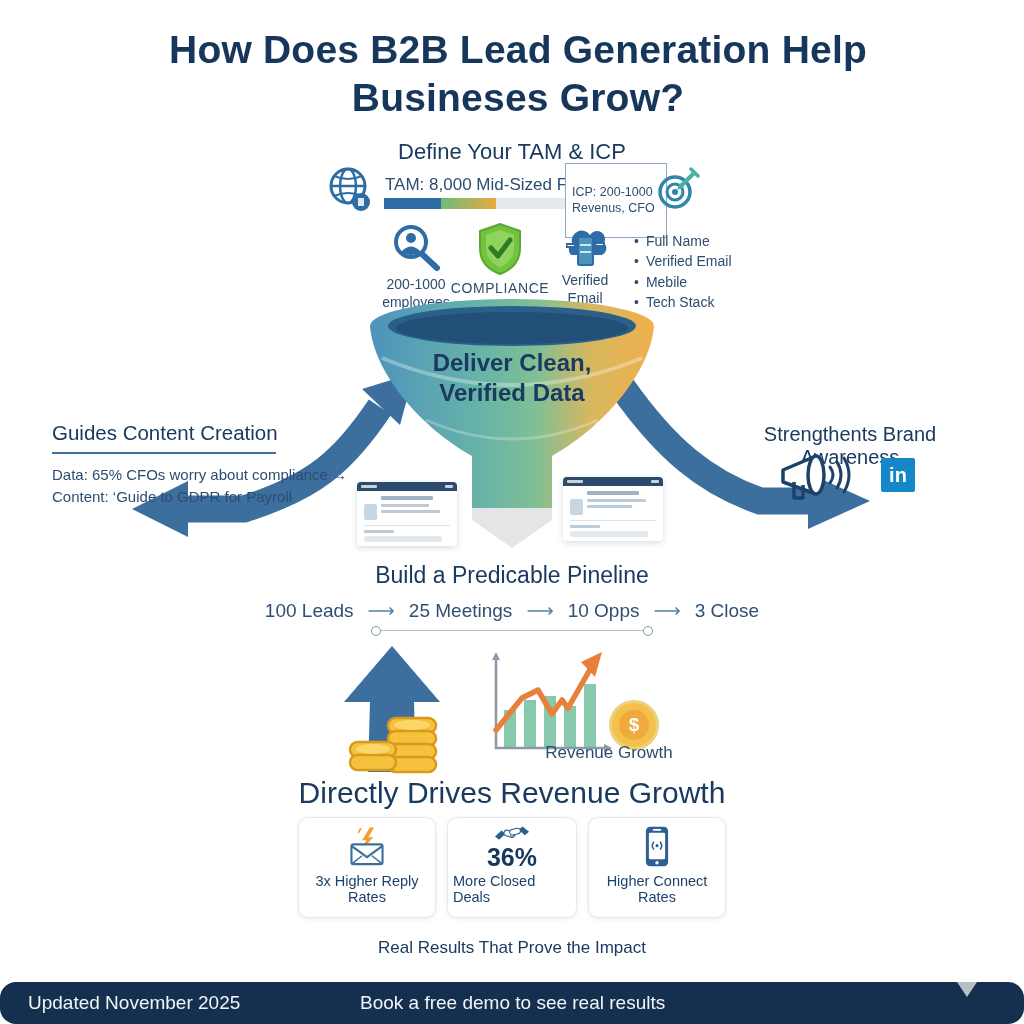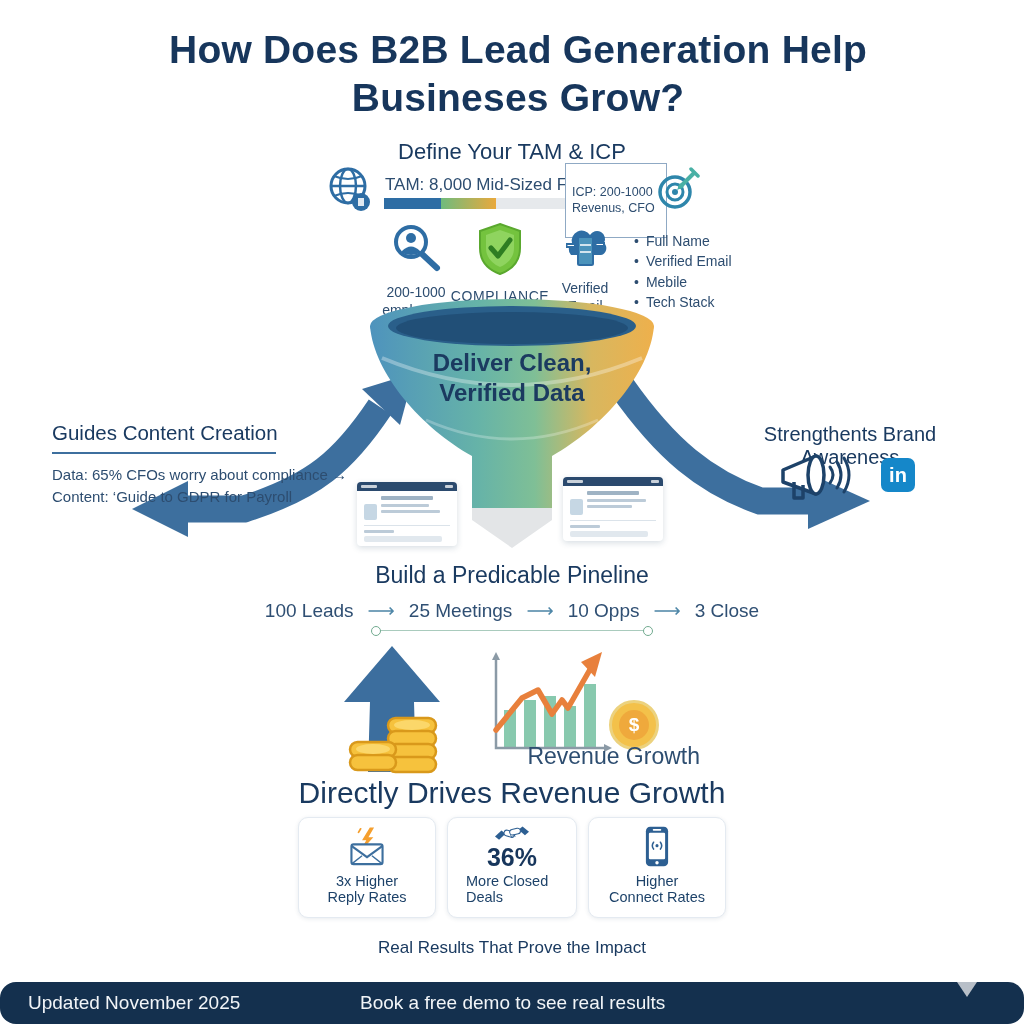--- a/index.html
+++ b/index.html
@@ -19,34 +19,34 @@
   .tam-head{top:139px;left:0;width:100%;font-size:22px;}
   .tam-label{top:175px;left:385px;font-size:17px;color:#2d4d70;}
   .tam-bar{top:198px;left:384px;width:258px;height:11px;background:#e6e9ec;display:flex;}
   .tam-bar .seg1{width:57px;background:#2e6da4;}
   .tam-bar .seg2{width:55px;background:linear-gradient(90deg,#6fbb7d,#e9a93d);}
   .icp-box{
     top:163px;left:565px;width:88px;padding:20px 6px;background:#fff;
     border:1.5px solid #8fa9c4;font-size:12.5px;line-height:1.3;color:#2d4d70;
   }
   
-  .crit{top:222px;width:84px;display:flex;flex-direction:column;align-items:center;gap:12px;}
+  .crit{top:222px;width:84px;display:flex;flex-direction:column;align-items:center;gap:4px;}
   .crit .lbl{font-size:14px;line-height:1.25;color:#2d4d70;text-align:center;}
   .bullets{top:231px;left:634px;margin:0;padding:0;list-style:none;font-size:14px;line-height:1.45;color:#2d4d70;}
   .bullets li{display:flex;gap:7px;}
   
   .funnel-label{top:348px;left:362px;width:300px;text-align:center;font-size:24px;font-weight:800;color:#1b3a60;line-height:1.25;}
   
   .co-head{font-size:20.5px;}
   .lc-head{top:421px;left:52px;}
   .lc-rule{top:452px;left:52px;width:224px;height:2px;background:#3d6f9e;}
   .lc-body{top:464px;left:52px;font-size:15px;line-height:1.45;color:#2d4d70;}
   .rc-head{top:423px;left:714px;width:272px;font-size:20px;}
   .li-badge{
-    top:458px;left:881px;width:34px;height:34px;border-radius:7px;background:#1587c9;
+    top:458px;left:881px;width:34px;height:34px;border-radius:2px;background:#1587c9;
     color:#fff;font-weight:800;font-size:20px;display:flex;align-items:center;justify-content:center;
   }
   
   .bcard{width:100px;height:64px;background:#fff;border-radius:4px;box-shadow:0 2px 6px rgba(40,70,100,.18);overflow:hidden;}
   .bcard .bar{height:9px;background:#2b4a6e;display:flex;align-items:center;justify-content:space-between;padding:0 4px;}
   .bcard .bar i{display:block;height:3px;border-radius:1px;background:rgba(255,255,255,.75);}
   .bcard .t{width:52px;height:4px;background:#9fb3c4;border-radius:1px;margin:5px auto 4px;}
   .bcard .row{display:flex;gap:4px;padding:0 7px;}
   .bcard .av{width:13px;height:16px;background:#c6d7e4;border-radius:2px;}
   .bcard .ln{height:3px;border-radius:1px;background:#bccbd8;margin-bottom:3px;}
@@ -54,28 +54,28 @@
   .bcard .lg{height:6px;border-radius:2px;background:#e1e8ee;margin:3px 7px 0;}
   
   .pipe-head{top:562px;left:0;width:100%;font-size:23px;}
   .stages{top:599px;left:0;width:100%;display:flex;justify-content:center;align-items:center;gap:14px;font-size:19px;color:#2f4f73;}
   .stages .arr{color:#4f87a8;font-size:19px;}
   .pipe-line{top:630px;left:375px;width:272px;border-top:1.5px solid #a9cbbd;}
   .pipe-dot{width:8px;height:8px;border:1.5px solid #72ab90;border-radius:50%;background:#fff;top:626px;}
   
   .coin{top:700px;left:609px;width:44px;height:44px;border-radius:50%;background:#f3c14a;border:3px solid #ecd27e;display:flex;align-items:center;justify-content:center;}
   .coin .inner{width:30px;height:30px;border-radius:50%;background:#efa93c;display:flex;align-items:center;justify-content:center;color:#fff;font-weight:800;font-size:19px;}
-  .rev-label{top:743px;left:518px;width:182px;text-align:right;font-size:23px;color:#2d4d70;}
+  .rev-label{top:743px;left:518px;width:182px;text-align:center;font-size:17px;color:#2d4d70;}
   .drives-head{top:776px;left:0;width:100%;font-size:30px;}
   
   .cards{top:817px;left:0;width:100%;display:flex;justify-content:center;gap:11px;}
   .card{
     width:138px;height:101px;background:#fff;border:1px solid #e4eaf1;border-radius:10px;
     box-shadow:0 1px 4px rgba(30,60,90,.10);display:flex;flex-direction:column;align-items:center;
-    justify-content:flex-end;padding:8px 18px 12px;box-sizing:border-box;
+    justify-content:flex-end;padding:8px 5px 12px;box-sizing:border-box;
   }
   .card .lbl{font-size:14.5px;color:#1d4269;margin-top:6px;text-align:center;}
   .card .stat{font-size:25px;font-weight:800;color:#17365c;margin-top:2px;line-height:1;}
   .card .stat-lbl{font-size:14.5px;color:#1d4269;margin-top:3px;}
   .results-head{top:938px;left:0;width:100%;font-size:17px;}
   
   .footer{position:absolute;left:0;top:982px;width:1024px;height:42px;background:#14304e;color:#f2f5f8;font-size:19px;border-radius:16px;}
   .footer .updated{position:absolute;left:28px;top:0;line-height:42px;}
   .footer .cta{position:absolute;left:360px;top:0;line-height:42px;}
   .notch{position:absolute;left:957px;top:982px;width:0;height:0;border-left:10px solid transparent;border-right:10px solid transparent;border-top:15px solid #b8bfc8;}

